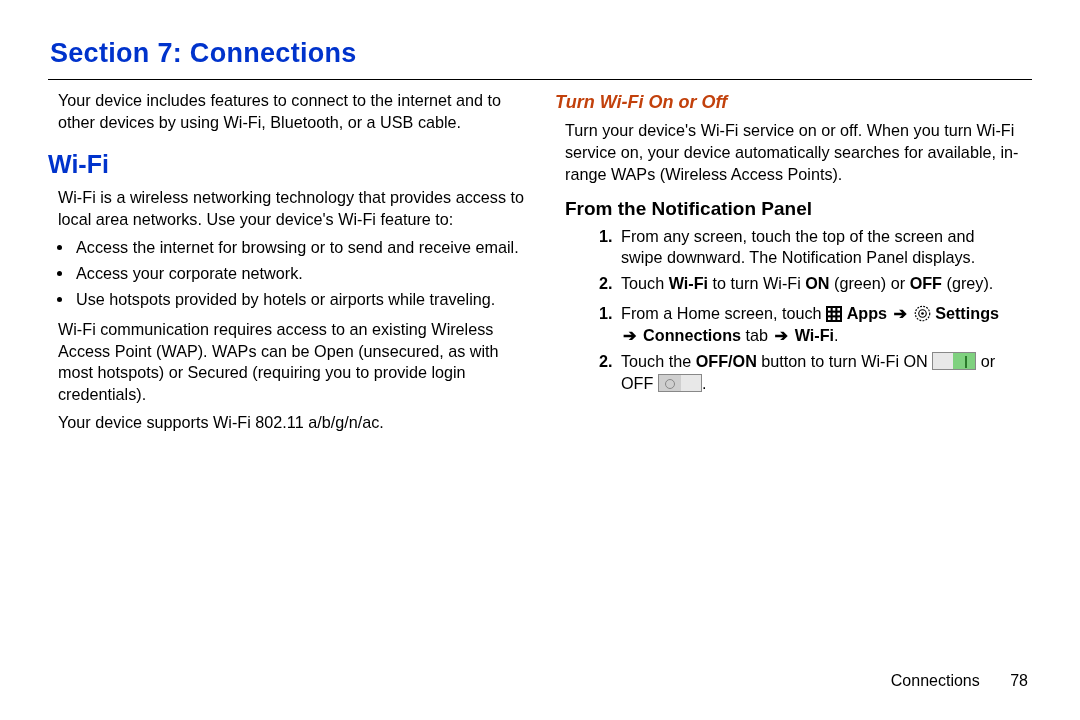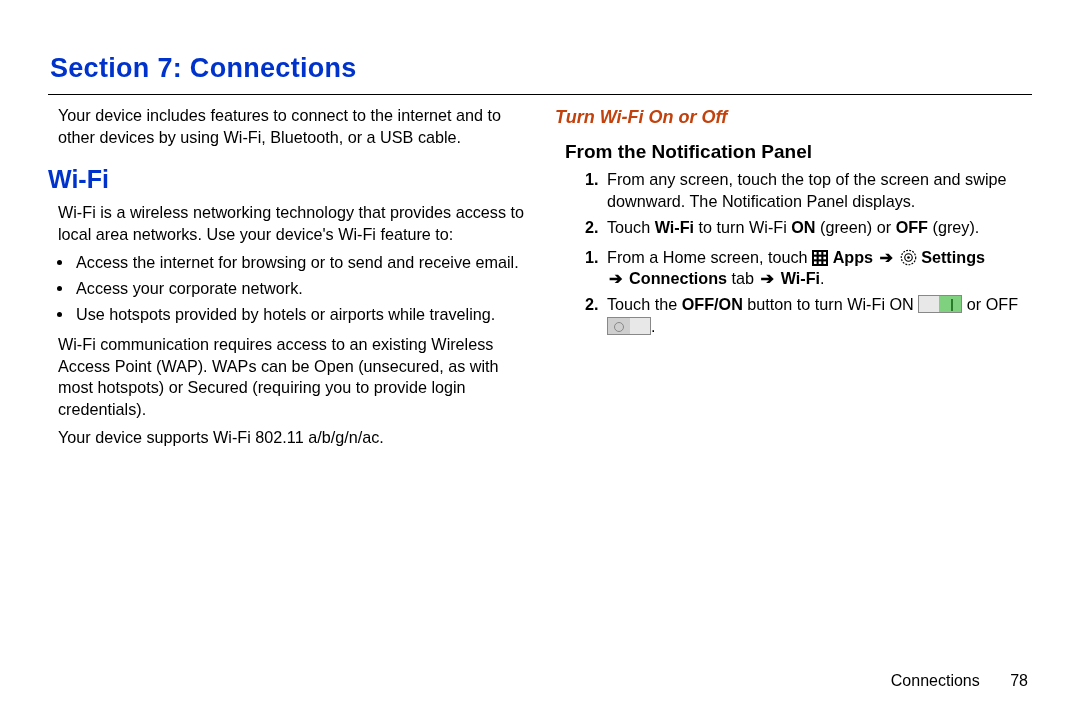--- a/index.html
+++ b/index.html
@@ -13,21 +13,21 @@
   .page {
     padding: 38px 48px 0 48px;
     height: 100%;
     position: relative;
   }
   .section-title {
     color: #0033cc;
     font-size: 27px;
     font-weight: 900;
     letter-spacing: 0.3px;
-    margin: 15px 0 10px 2px;
+    margin: 0 0 10px 2px;
   }
   .hr {
     border: none;
     border-top: 1.2px solid #000;
     margin: 0 0 10px 0;
   }
   .cols {
     display: flex;
     gap: 30px;
   }
@@ -48,21 +48,21 @@
     margin: 0 0 6px 0;
   }
   .h4 {
     font-weight: 700;
     font-size: 19px;
     margin: 10px 0 4px 0;
   }
   ul.bullets { margin: 4px 0 8px 0; padding-left: 26px; }
   ul.bullets li { margin: 4px 0; padding-left: 2px; }
   ol.steps { margin: 2px 0 8px 0; padding-left: 44px; }
-  ol.steps li { margin: 4px 4px; padding-left: 4px; }
+  ol.steps li { margin: 4px 18px; padding-left: 4px; }
   ol.steps li::marker { font-weight: 700; }
   .b { font-weight: 700; }
   .inline-icon {
     display: inline-block; vertical-align: -3px;
   }
   .apps-icon svg, .settings-icon svg { display:block; }
   .toggle {
     display: inline-block;
     width: 44px; height: 18px;
     border: 1px solid #888;
@@ -127,20 +127,21 @@
         <li>Access your corporate network.</li>
         <li>Use hotspots provided by hotels or airports while traveling.</li>
       </ul>
 
       <p class="indent">Wi-Fi communication requires access to an existing Wireless Access Point (WAP). WAPs can be Open (unsecured, as with most hotspots) or Secured (requiring you to provide login credentials).</p>
       <p class="indent">Your device supports Wi-Fi 802.11 a/b/g/n/ac.</p>
     </div>
 
     <div class="col">
       <div class="h3">Turn Wi-Fi On or Off</div>
+      <p class="indent">Turn your device's Wi-Fi service on or off. When you turn Wi-Fi service on, your device automatically searches for available, in-range WAPs (Wireless Access Points).</p>
 
       <div class="h4 indent">From the Notification Panel</div>
       <ol class="steps">
         <li>From any screen, touch the top of the screen and swipe downward. The Notification Panel displays.</li>
         <li>
           <span>Touch </span><span class="b">Wi-Fi</span><span> to turn Wi-Fi </span><span class="b">ON</span><span> (green) or </span><span class="b">OFF</span><span> (grey).</span>
         </li>
       </ol>
 
       <ol class="steps">

